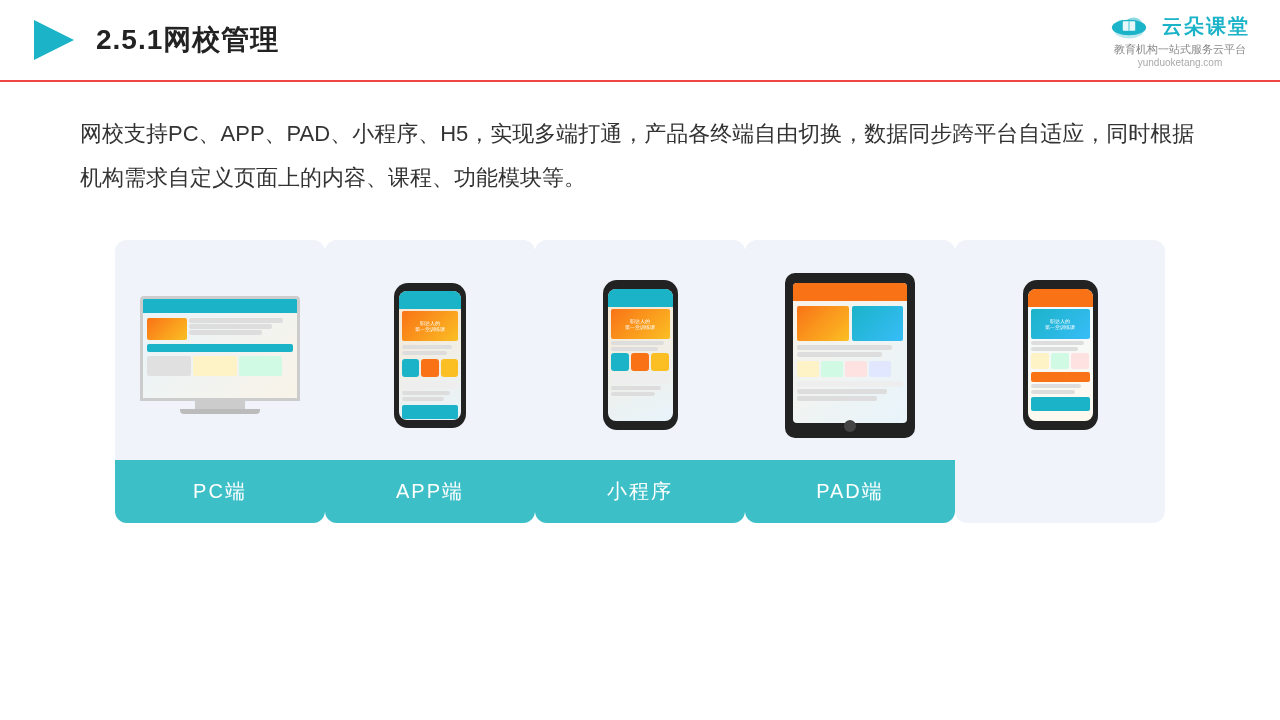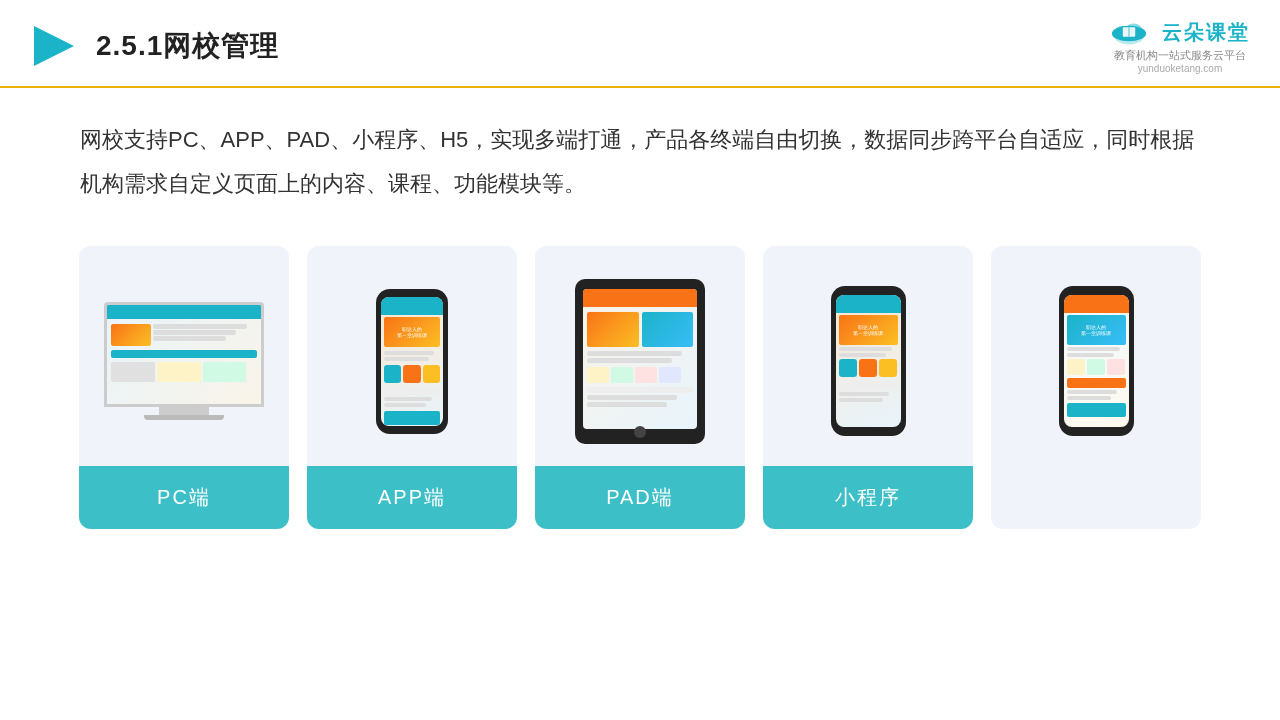--- a/index.html
+++ b/index.html
@@ -8,22 +8,22 @@
       height: 720px;
       background: #fff;
       font-family: 'Microsoft YaHei', '微软雅黑', sans-serif;
       overflow: hidden;
     }
 
     
     .header {
       display: flex;
       justify-content: space-between;
-      padding: 18px 30px 12px 30px;
-      border-bottom: 2px solid #eab308;
+      padding: 12px 30px 12px 30px;
+      border-bottom: 2px solid #ef4444;
     }
     .header-left {
       display: flex;
       align-items: center;
       gap: 18px;
     }
     .play-icon {
       width: 48px;
       height: 48px;
     }
@@ -63,21 +63,20 @@
     .description {
       padding: 30px 80px 10px 80px;
       font-size: 22px;
       color: #333;
       line-height: 2;
     }
 
     
     .cards-container {
       display: flex;
-      gap: 18px;
       padding: 30px 65px 20px 65px;
       justify-content: center;
     }
     .card {
       width: 210px;
       background: #f0f4fa;
       border-radius: 12px;
       overflow: hidden;
       display: flex;
       flex-direction: column;
@@ -376,20 +375,49 @@
             </div>
           </div>
         </div>
       </div>
     </div>
     <div class="card-label">APP端</div>
   </div>
 
   <div class="card">
     <div class="card-image-area">
+      <div class="phone-large">
+        <div class="phone-large-notch"></div>
+        <div class="phone-large-screen">
+          <div style="width:100%;height:100%;background:linear-gradient(160deg,#f9e8d0 0%,#e8f4fb 100%);">
+            <div style="height:18px;background:#1ab3c8;width:100%;"></div>
+            <div style="padding:2px 3px;display:flex;flex-direction:column;gap:2px;">
+              <div style="height:30px;background:linear-gradient(135deg,#f97316,#fbbf24);border-radius:2px;display:flex;align-items:center;justify-content:center;">
+                <div style="font-size:5px;color:#fff;text-align:center;line-height:1.2;">职达人的<br>第一堂训练课</div>
+              </div>
+              <div style="height:4px;background:#ddd;width:90%;border-radius:2px;"></div>
+              <div style="height:4px;background:#ddd;width:80%;border-radius:2px;"></div>
+              <div style="display:flex;gap:2px;">
+                <div style="width:18px;height:18px;background:#1ab3c8;border-radius:3px;"></div>
+                <div style="width:18px;height:18px;background:#f97316;border-radius:3px;"></div>
+                <div style="width:18px;height:18px;background:#fbbf24;border-radius:3px;"></div>
+              </div>
+              <div style="height:10px;background:#eee;width:100%;border-radius:2px;margin-top:1px;"></div>
+              <div style="height:4px;background:#ddd;width:85%;border-radius:2px;"></div>
+              <div style="height:4px;background:#ddd;width:75%;border-radius:2px;"></div>
+            </div>
+          </div>
+        </div>
+      </div>
+    </div>
+    <div class="card-label">小程序</div>
+  </div>
+
+  <div class="card">
+    <div class="card-image-area">
       <div class="tablet-mock">
         <div class="tablet-screen">
           <div class="tablet-screen-inner">
             <div class="tablet-screen-bar"></div>
             <div class="tablet-content">
               <div style="display:flex;gap:3px;margin-top:2px;">
                 <div style="flex:1;height:35px;background:linear-gradient(135deg,#f97316,#fbbf24);border-radius:2px;"></div>
                 <div style="flex:1;height:35px;background:linear-gradient(135deg,#1ab3c8,#38bdf8);border-radius:2px;"></div>
               </div>
               <div class="tablet-line" style="background:#ddd;width:90%;margin-top:2px;"></div>
@@ -403,49 +431,20 @@
               <div class="tablet-line" style="background:#eee;width:100%;height:6px;margin-top:2px;"></div>
               <div class="tablet-line" style="background:#ddd;width:85%;"></div>
               <div class="tablet-line" style="background:#ddd;width:75%;"></div>
             </div>
           </div>
         </div>
         <div class="tablet-home"></div>
       </div>
     </div>
     <div class="card-label">PAD端</div>
-  </div>
-
-  <div class="card">
-    <div class="card-image-area">
-      <div class="phone-large">
-        <div class="phone-large-notch"></div>
-        <div class="phone-large-screen">
-          <div style="width:100%;height:100%;background:linear-gradient(160deg,#f9e8d0 0%,#e8f4fb 100%);">
-            <div style="height:18px;background:#1ab3c8;width:100%;"></div>
-            <div style="padding:2px 3px;display:flex;flex-direction:column;gap:2px;">
-              <div style="height:30px;background:linear-gradient(135deg,#f97316,#fbbf24);border-radius:2px;display:flex;align-items:center;justify-content:center;">
-                <div style="font-size:5px;color:#fff;text-align:center;line-height:1.2;">职达人的<br>第一堂训练课</div>
-              </div>
-              <div style="height:4px;background:#ddd;width:90%;border-radius:2px;"></div>
-              <div style="height:4px;background:#ddd;width:80%;border-radius:2px;"></div>
-              <div style="display:flex;gap:2px;">
-                <div style="width:18px;height:18px;background:#1ab3c8;border-radius:3px;"></div>
-                <div style="width:18px;height:18px;background:#f97316;border-radius:3px;"></div>
-                <div style="width:18px;height:18px;background:#fbbf24;border-radius:3px;"></div>
-              </div>
-              <div style="height:10px;background:#eee;width:100%;border-radius:2px;margin-top:1px;"></div>
-              <div style="height:4px;background:#ddd;width:85%;border-radius:2px;"></div>
-              <div style="height:4px;background:#ddd;width:75%;border-radius:2px;"></div>
-            </div>
-          </div>
-        </div>
-      </div>
-    </div>
-    <div class="card-label">小程序</div>
   </div>
 
   <div class="card">
     <div class="card-image-area">
       <div class="phone-large">
         <div class="phone-large-notch"></div>
         <div class="phone-large-screen">
           <div style="width:100%;height:100%;background:linear-gradient(160deg,#f0f9ff 0%,#fef9ee 100%);">
             <div style="height:18px;background:#f97316;width:100%;"></div>
             <div style="padding:2px 3px;display:flex;flex-direction:column;gap:2px;">

